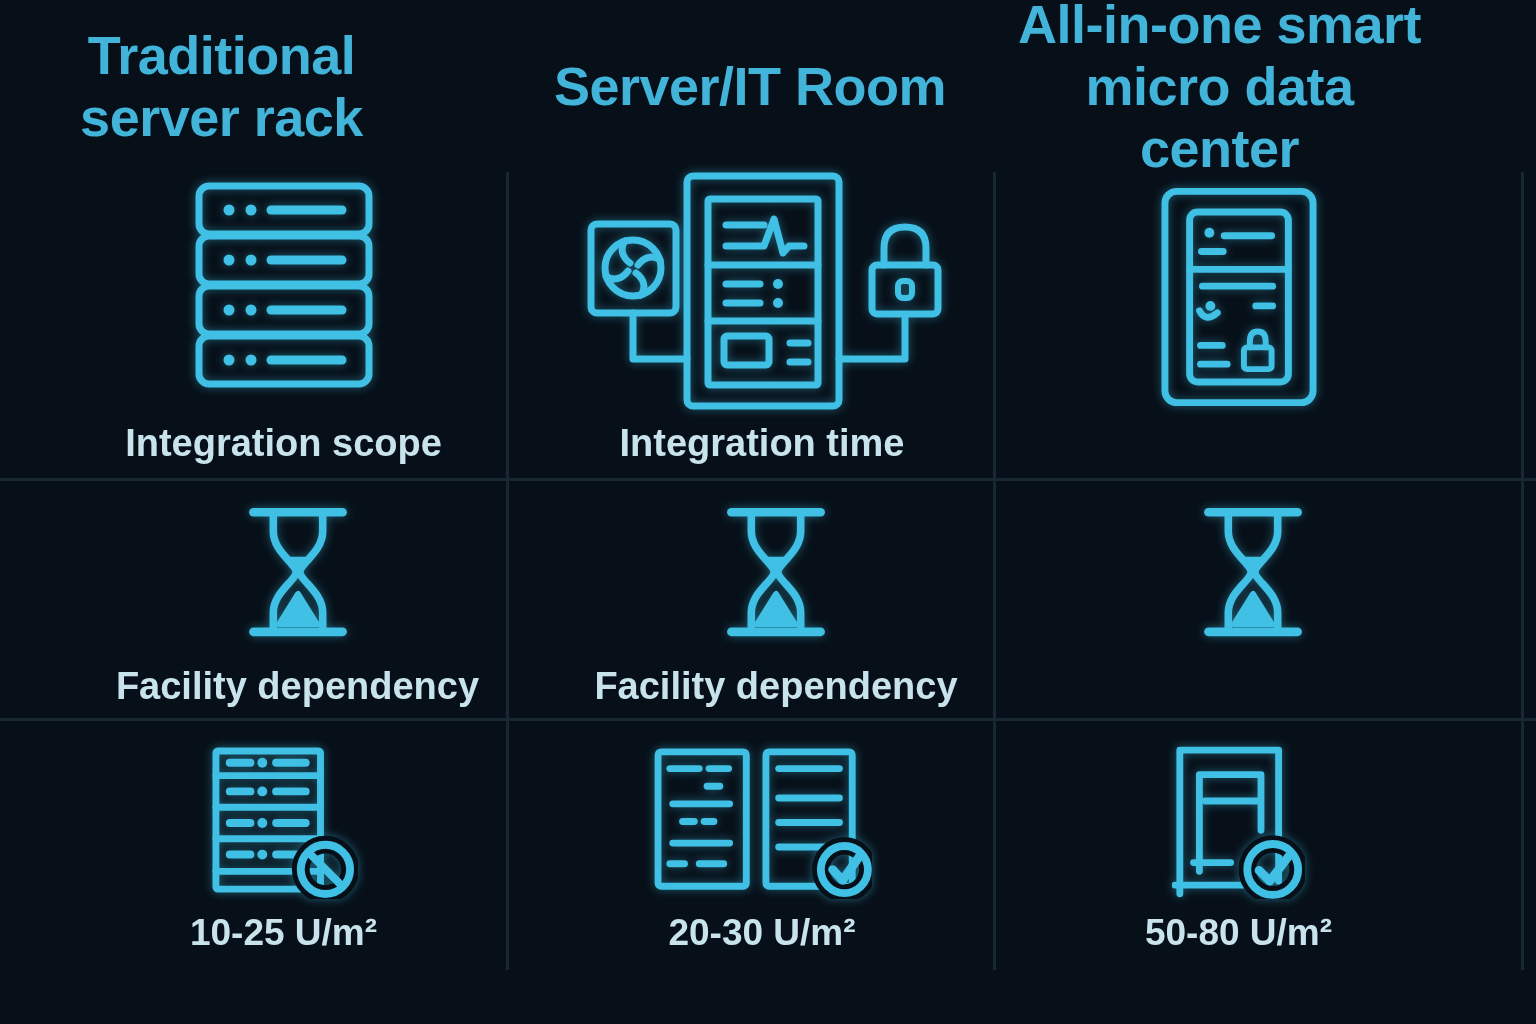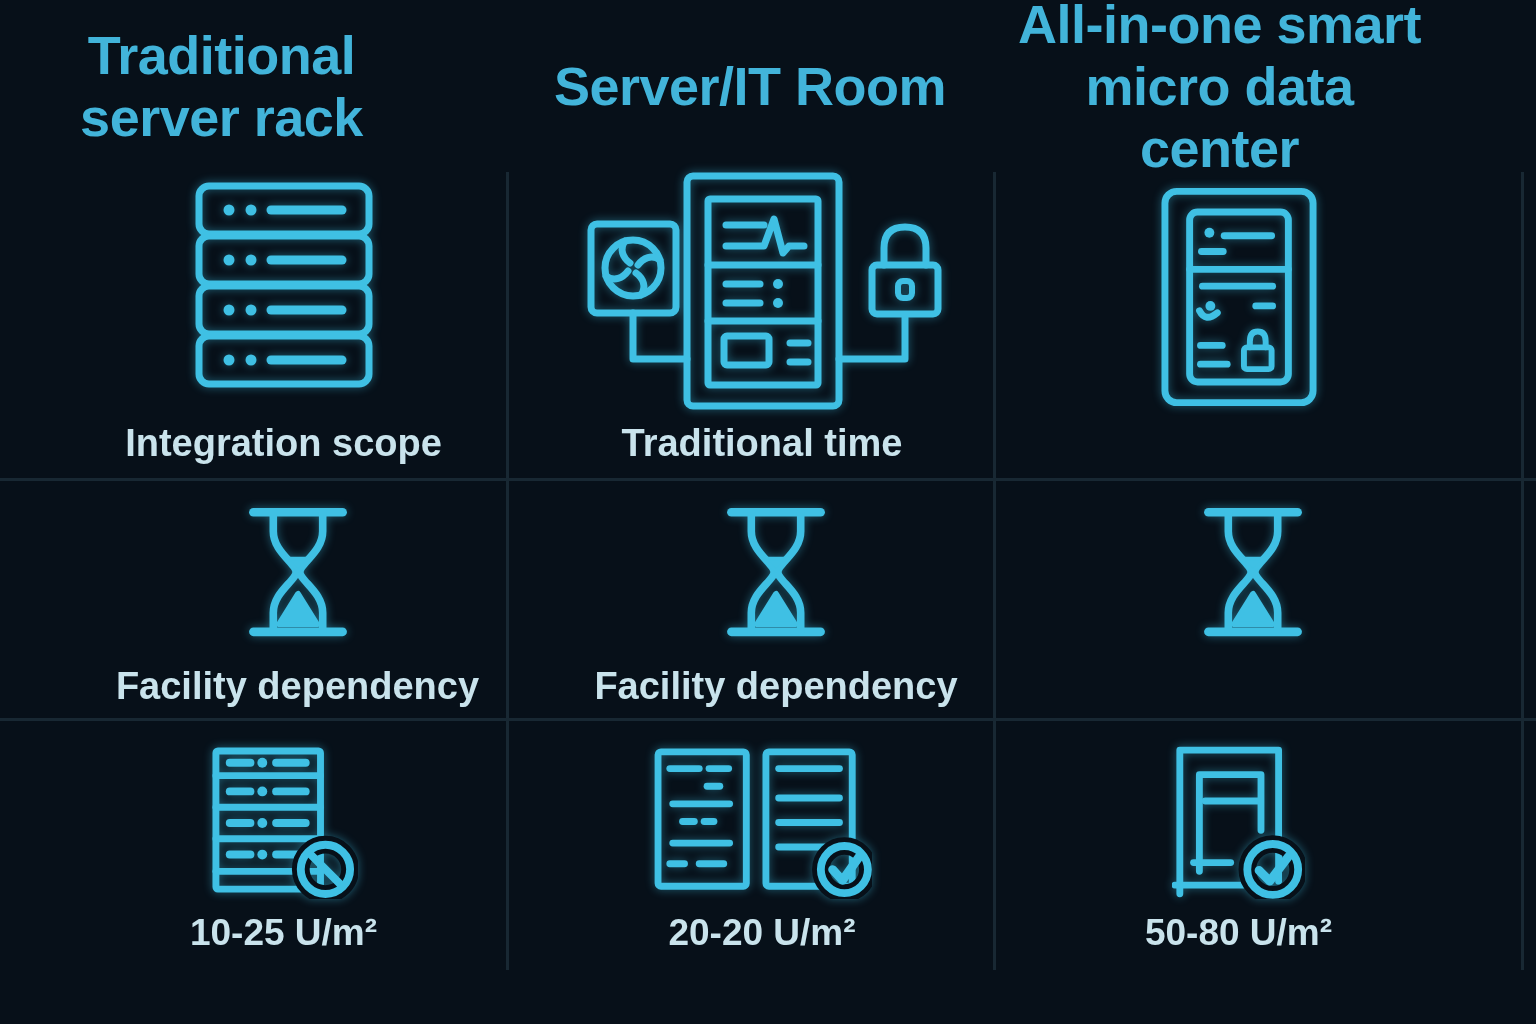--- a/index.html
+++ b/index.html
@@ -122,21 +122,21 @@
             <path d="M317,97 V80 Q317,59 338,59 Q359,59 359,80 V97"></path>
             <rect x="305" y="97" width="66" height="49" rx="5"></rect>
             <rect x="331" y="113" width="14" height="17" rx="5" stroke-width="6"></rect>
           </g>
           <g class="fill">
             <circle cx="211" cy="116" r="5"></circle>
               <circle cx="211" cy="135" r="5"></circle>
           </g>
         </svg>
       </div>
-      <div class="label">Traditional time</div>
+      <div class="label">Integration time</div>
     </div>
 
     <div class="cell r1 c3">
       <div class="icon">
         <svg viewBox="0 0 160 224" width="158" height="222">
           <g class="st" stroke-width="7">
             <rect x="5" y="5" width="150" height="214" rx="12"></rect>
             <rect x="30" y="26" width="100" height="172" rx="8"></rect>
             <line x1="30" y1="84" x2="130" y2="84"></line>
             <line x1="65" y1="50" x2="113" y2="50"></line>
@@ -260,21 +260,21 @@
             <line x1="129" y1="78" x2="191" y2="78"></line>
             <line x1="129" y1="103" x2="191" y2="103"></line>
           </g>
           <circle class="halo" cx="196" cy="126" r="24" stroke-width="18"></circle>
           <g class="st" stroke-width="8">
             <circle cx="196" cy="126" r="24"></circle>
             <path d="M184,126 L194,137 L211,113" stroke-width="9"></path>
           </g>
         </svg>
       </div>
-      <div class="label">20-20 U/m²</div>
+      <div class="label">20-30 U/m²</div>
     </div>
 
     <div class="cell r3 c3">
       <div class="icon">
         <svg viewBox="0 0 136 158" width="133" height="155">
           <g class="st" stroke-width="7">
             <path d="M8,153 V6 H109 V140"></path>
             <line x1="3" y1="144" x2="73" y2="144"></line>
             <path d="M28,130 V31 H91 V88"></path>
             <line x1="22" y1="121" x2="60" y2="121"></line>

